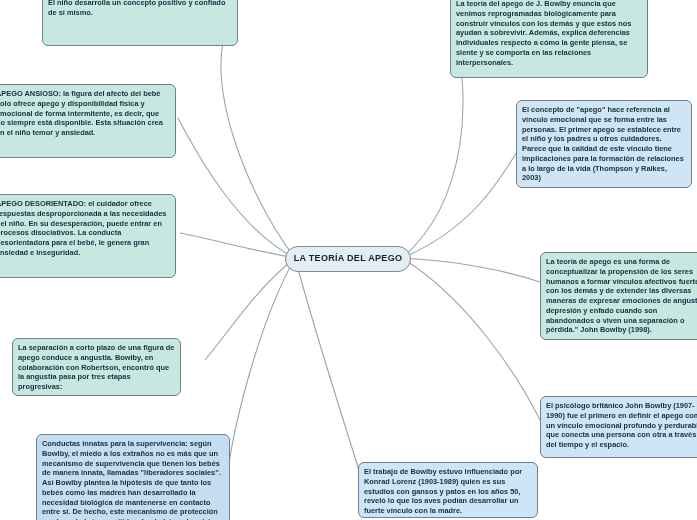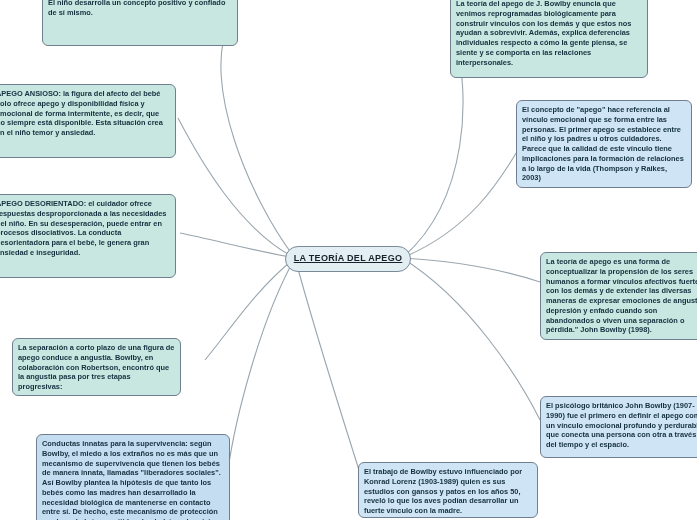--- a/index.html
+++ b/index.html
@@ -48,21 +48,20 @@
     border-radius: 14px;
     font-size: 9px;
     font-weight: bold;
     color: #16212b;
     letter-spacing: 0.3px;
     display: flex;
     align-items: center;
     justify-content: center;
     text-align: center;
     padding: 6px;
-    text-decoration: underline;
   }
   .node.teal {
     background: #c9e7e1;
   }
   .node.blue {
     background: #c5ddf0;
   }
   .node.lightblue {
     background: #cfe4f4;
   }

